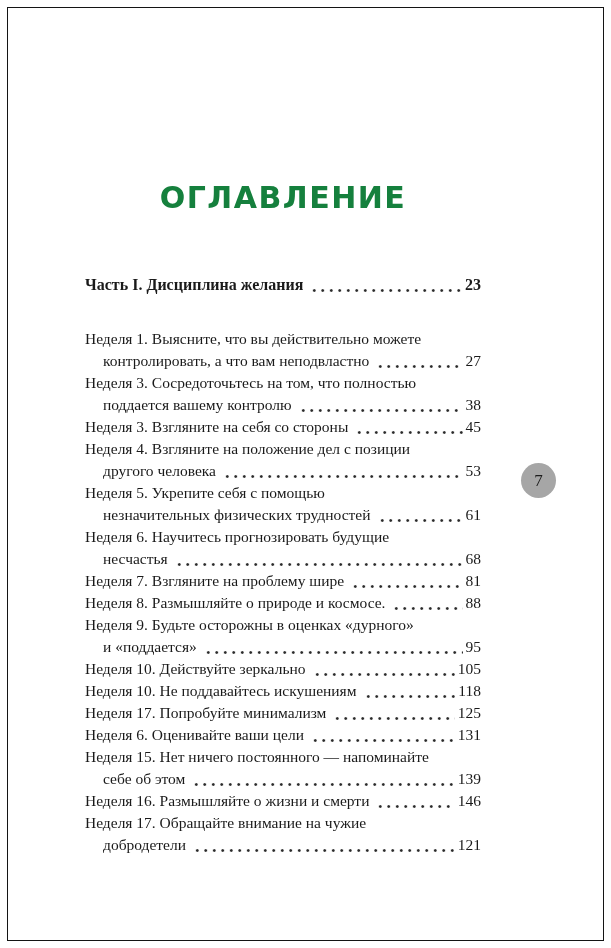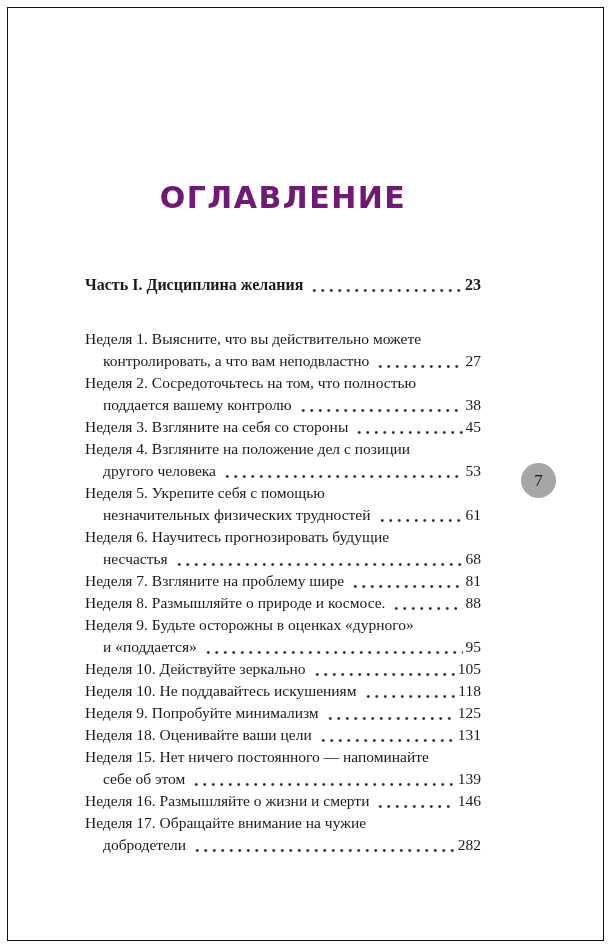--- a/index.html
+++ b/index.html
@@ -34,21 +34,21 @@
     box-sizing: content-box;
   }
   h1.title {
     margin: 0;
     font-family: "DejaVu Sans", sans-serif;
     font-weight: 800;
     font-size: 30px;
     line-height: 36px;
     letter-spacing: 1.5px;
     text-align: center;
-    color: #701a75;
+    color: #15803d;
   }
   .toc {
     margin-top: 58px;
     font-size: 15.5px;
     line-height: 22px;
   }
   .entry { margin: 0; }
   .entry.part {
     font-weight: bold;
     font-size: 16px;
@@ -109,21 +109,21 @@
             <span class="txt">Неделя 1. Выясните, что вы действительно можете</span>
           </div>
           <div class="row cont">
             <span class="txt">контролировать, а что вам неподвластно</span>
             <span class="leader"></span>
             <span class="pg">27</span>
           </div>
         </div>
         <div class="entry">
           <div class="row">
-            <span class="txt">Неделя 2. Сосредоточьтесь на том, что полностью</span>
+            <span class="txt">Неделя 3. Сосредоточьтесь на том, что полностью</span>
           </div>
           <div class="row cont">
             <span class="txt">поддается вашему контролю</span>
             <span class="leader"></span>
             <span class="pg">38</span>
           </div>
         </div>
         <div class="entry">
           <div class="row">
             <span class="txt">Неделя 3. Взгляните на себя со стороны</span>
@@ -194,28 +194,28 @@
         </div>
         <div class="entry">
           <div class="row">
             <span class="txt">Неделя 10. Не поддавайтесь искушениям</span>
             <span class="leader"></span>
             <span class="pg">118</span>
           </div>
         </div>
         <div class="entry">
           <div class="row">
-            <span class="txt">Неделя 9. Попробуйте минимализм</span>
+            <span class="txt">Неделя 17. Попробуйте минимализм</span>
             <span class="leader"></span>
             <span class="pg">125</span>
           </div>
         </div>
         <div class="entry">
           <div class="row">
-            <span class="txt">Неделя 18. Оценивайте ваши цели</span>
+            <span class="txt">Неделя 6. Оценивайте ваши цели</span>
             <span class="leader"></span>
             <span class="pg">131</span>
           </div>
         </div>
         <div class="entry">
           <div class="row">
             <span class="txt">Неделя 15. Нет ничего постоянного — напоминайте</span>
           </div>
           <div class="row cont">
             <span class="txt">себе об этом</span>
@@ -230,20 +230,20 @@
             <span class="pg">146</span>
           </div>
         </div>
         <div class="entry">
           <div class="row">
             <span class="txt">Неделя 17. Обращайте внимание на чужие</span>
           </div>
           <div class="row cont">
             <span class="txt">добродетели</span>
             <span class="leader"></span>
-            <span class="pg">282</span>
+            <span class="pg">121</span>
           </div>
         </div>
       </div>
   </div>
 
   <div class="page-badge">7</div>
 </div>
 
 </body></html>

